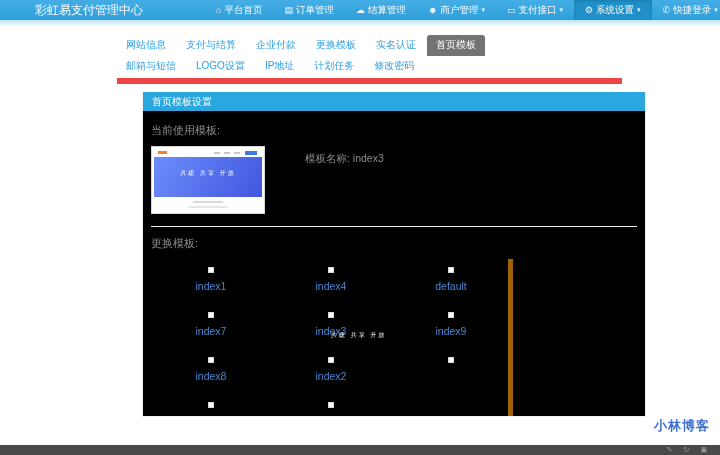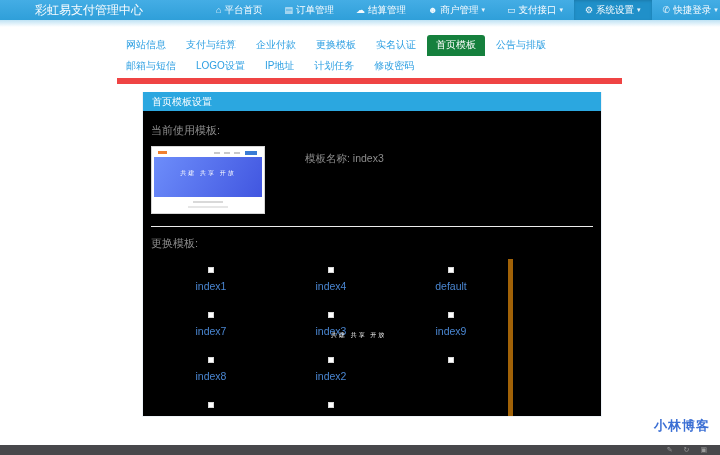--- a/index.html
+++ b/index.html
@@ -19,23 +19,23 @@
   .navitem .caret { font-size:7px; margin-left:3px; opacity:.9; }
   .navitem.active { background:#2090c9; box-shadow:inset 0 1px 3px rgba(0,0,0,.15); }
 
   
   .container { padding-left:117px; width:622px; }
 
   .tabs { margin-top:8px; width:505px; border-bottom:6px solid #ef4444; padding-bottom:1px; }
   .tabrow { display:flex; }
   .tab { display:inline-block; padding:3px 9px 4px; margin-right:2px; font-size:10px;
     color:#2d9fe2; border-radius:3px 3px 0 0; cursor:pointer; white-space:nowrap; }
-  .tab.active { background:#15803d; color:#fff; }
-
-  .panel { margin:8px 0 0 25px; width:460px; border:1px solid #eef3f8; border-top:none; }
+  .tab.active { background:#737373; color:#fff; }
+
+  .panel { margin:8px 0 0 25px; width:504px; border:1px solid #eef3f8; border-top:none; }
   .panel-head { height:19px; line-height:19px; background:#2ba7e0; color:#fff;
     font-size:10px; padding-left:9px; }
   .panel-body { padding:9px 8px 0 8px; background:#000000; }
   .sec-label { font-size:11px; color:#8c8c8c; margin:3px 0 8px; }
 
   .current-row { display:flex; }
   .tcard { background:#fff; border:1px solid #d6d6d6; padding:2px; display:inline-block; }
   .meta { margin-left:40px; margin-top:6px; font-size:10.5px; color:#8c8c8c; }
 
   .divider { border:none; border-top:1px solid #ececec; margin:12px 0 9px; }
@@ -250,21 +250,20 @@
 <div class="container">
 
   <div class="tabs">
     <div class="tabrow">
       <span class="tab">网站信息</span>
       <span class="tab">支付与结算</span>
       <span class="tab">企业付款</span>
       <span class="tab">更换模板</span>
       <span class="tab">实名认证</span>
       <span class="tab active">首页模板</span>
-      <span class="tab">公告与排版</span>
     </div>
     <div class="tabrow">
       <span class="tab">邮箱与短信</span>
       <span class="tab">LOGO设置</span>
       <span class="tab">IP地址</span>
       <span class="tab">计划任务</span>
       <span class="tab">修改密码</span>
     </div>
   </div>
 

